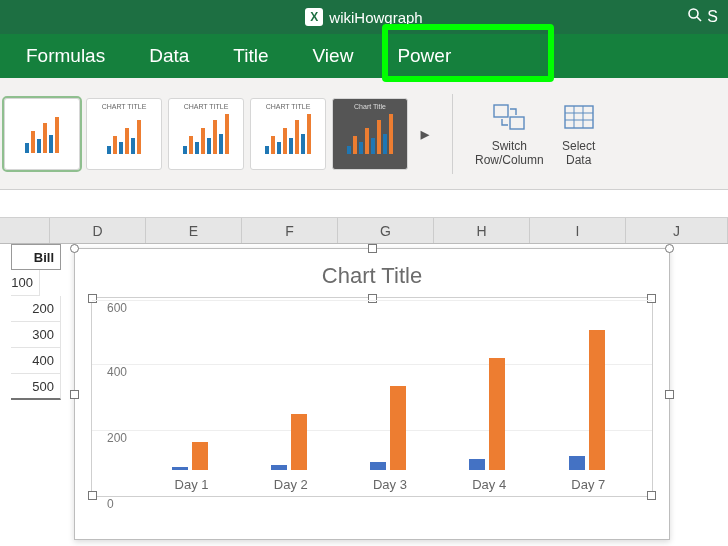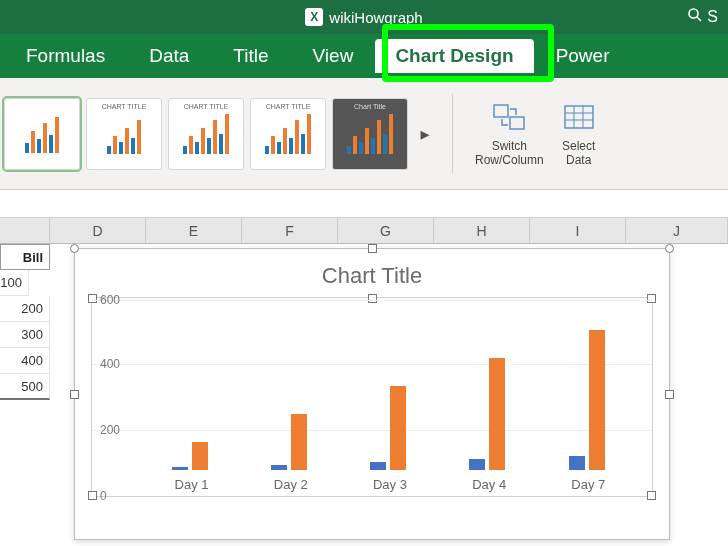--- a/index.html
+++ b/index.html
@@ -33,35 +33,35 @@
   .ribbon-btn .ic { width:34px; height:34px; }
 
   
   .fxbar { height:28px; border-bottom:1px solid #d0d0d0; background:#fff; }
 
   
   .colhdr { display:flex; height:26px; background:#e6e6e6; border-bottom:1px solid #bbb; }
   .colhdr .c { border-right:1px solid #ccc; display:flex; align-items:center; justify-content:center; font-size:14px; color:#555; }
 
   
-  .grid { position:relative; height: calc(546px - 34px - 44px - 112px - 28px - 26px); background:#fff; }
+  .grid { position:relative; height: calc(546px - 34px - 44px - 112px - 28px - 26px); background:#fff;padding-left:11px; }
   .row { display:flex; height:26px; }
   .cell { border-right:1px solid #e3e3e3; border-bottom:1px solid #e3e3e3; font-size:13px; display:flex; align-items:center; padding:0 6px; color:#333; }
   .cell.hdr { background:#fff; font-weight:600; border:1.5px solid #999; color:#222; justify-content:flex-end;}
   .cell.num { justify-content:flex-end; }
 
   
   .chartbox { position:absolute; left:74px; top:4px; width:596px; height:292px; background:#fff; border:1px solid #bdbdbd; box-shadow:0 2px 6px rgba(0,0,0,.15); }
   .chartbox .handle { position:absolute; width:9px; height:9px; background:#fff; border:1px solid #777; }
   .chartbox .handle.round { border-radius:50%; }
   .chart-inner { position:absolute; left:16px; top:48px; right:16px; bottom:42px; border:1px solid #cfcfcf; }
   .chart-title { text-align:center; font-size:22px; color:#6b6b6b; margin-top:14px; font-weight:400; }
   .plot { position:absolute; left:50px; right:14px; top:12px; bottom:26px; }
   .ytick { position:absolute; left:0; right:0; border-top:1px solid #eee; }
-  .ylab { position:absolute; left:8px; font-size:12px; color:#777; transform:translateY(-50%); }
+  .ylab { position:absolute; left:15px; font-size:12px; color:#777; transform:translateY(-50%);margin-top:8px; }
   .barset { position:absolute; bottom:0; display:flex; align-items:flex-end; gap:4px; }
   .barset .b { width:16px; }
   .barset .b.blue { background:#4472c4; }
   .barset .b.orange { background:#ed7d31; }
   .xlabels { position:absolute; left:50px; right:14px; bottom:4px; display:flex; justify-content:space-around; font-size:13px; color:#666; }
   .legend { position:absolute; left:0; right:0; bottom:-26px; display:flex; justify-content:center; gap:22px; font-size:13px; color:#666; }
   .legend .sw { width:11px; height:11px; display:inline-block; margin-right:5px; vertical-align:middle; }
 </style>
 </head>
 <body>
@@ -80,21 +80,20 @@
     </span>
     <span>S</span>
   </div>
 </div>
 
 <div class="menutabs">
   <div class="tab">Formulas</div>
   <div class="tab">Data</div>
   <div class="tab">Title</div>
   <div class="tab">View</div>
-  <div class="tab active-pill">Chart Design</div>
   <div class="tab">Power</div>
   <div class="highlight-box" style="left:382px; top:-10px; width:172px; height:58px;"></div>
 </div>
 
 <div class="ribbon">
   <div class="style-thumb selected">
     <div class="bars" style="margin-top:8px">
       <span style="height:10px"></span>
         <span class="o" style="height:22px"></span>
       <span style="height:14px"></span>

